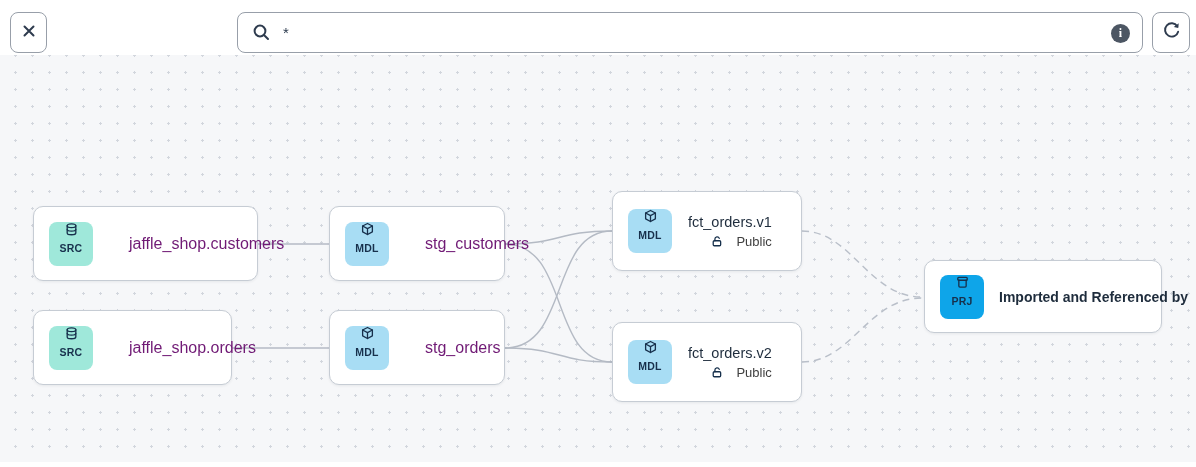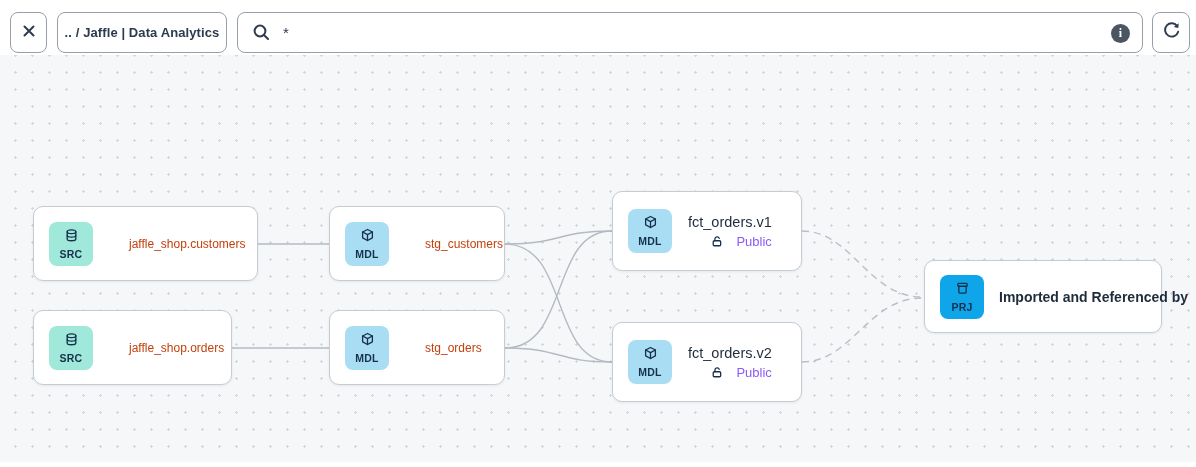--- a/index.html
+++ b/index.html
@@ -49,31 +49,31 @@
 
   
   .node {
     position:absolute; background:#ffffff; border:1px solid #c6ccd4; border-radius:10px;
     box-shadow:0 1px 3px rgba(16,24,40,.07);
     display:flex; align-items:center; padding:0 15px; gap:36px;
     z-index:10; cursor:pointer;
   }
   .badge {
     width:44px; height:44px; border-radius:8px; flex:0 0 44px;
-    display:flex; flex-direction:column; align-items:center; justify-content:center;
+    display:flex; flex-direction:column; align-items:center; justify-content:flex-start;
     color:#17304c;
   }
   .badge .blabel { font-size:10.5px; font-weight:700; letter-spacing:.2px; margin-top:1px; }
   .badge-src { background:#9fe8da; }
   .badge-mdl { background:#a8ddf4; }
   .badge-prj { background:#0ea5e9; }
-  .node-label { font-size:12px; color:#c2410c; font-weight:500; white-space:nowrap; }
+  .node-label { font-size:16px; color:#701a75; font-weight:500; white-space:nowrap; }
   .node-col { display:flex; flex-direction:column; gap:4px;align-items:flex-end; }
   .node-title { font-size:14.5px; color:#1e2c3c; font-weight:500; white-space:nowrap; }
-  .access-row { display:flex; align-items:center; gap:12px; color:#8b5cf6; }
+  .access-row { display:flex; align-items:center; gap:12px; color:#404040; }
   .access-label { font-size:13px; font-weight:500; }
   .prj-caption { font-size:14px; font-weight:700; color:#1e2c3c; white-space:nowrap; }
   .prj-name { font-size:15px; color:#1e2c3c; white-space:nowrap; }
 
   #node-src-customers { left:33px;  top:206px; width:225px; height:75px; }
   #node-src-orders    { left:33px;  top:310px; width:199px; height:75px; }
   #node-stg-customers { left:329px; top:206px; width:176px; height:75px; }
   #node-stg-orders    { left:329px; top:310px; width:176px; height:75px; }
   #node-fct-v1        { left:612px; top:191px; width:190px; height:80px; gap:16px; }
   #node-fct-v2        { left:612px; top:322px; width:190px; height:80px; gap:16px; }
@@ -89,23 +89,20 @@
 
   <div class="toolbar">
     <div class="tbtn close-btn">
       <span>
         <svg width="16" height="16" viewBox="0 0 16 16">
             <path class="ui-stroke" stroke-width="2.2" d="M3.5 3.5 L12.5 12.5 M12.5 3.5 L3.5 12.5"></path>
           </svg>
       </span>
     </div>
 
-    <div class="tbtn crumb-btn">
-      <span>.. / Jaffle | Data Analytics</span>
-    </div>
 
     <div class="search-box">
       <span style="display:flex;">
         <svg width="19" height="19" viewBox="0 0 19 19">
           <circle class="ui-stroke" cx="8" cy="8" r="5.4"></circle>
           <path class="ui-stroke" d="M12.2 12.2 L16 16"></path>
         </svg>
       </span>
       <input type="text" value="*" style="">
       <div class="info-dot">i</div>

